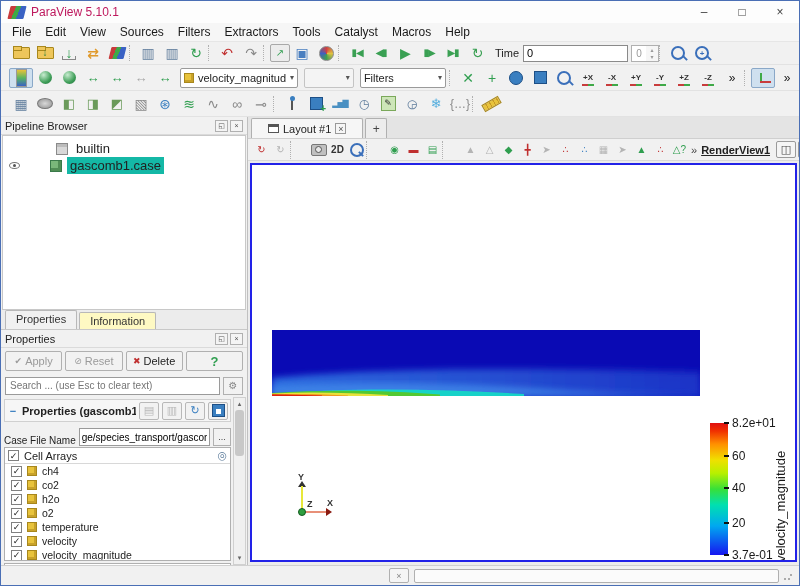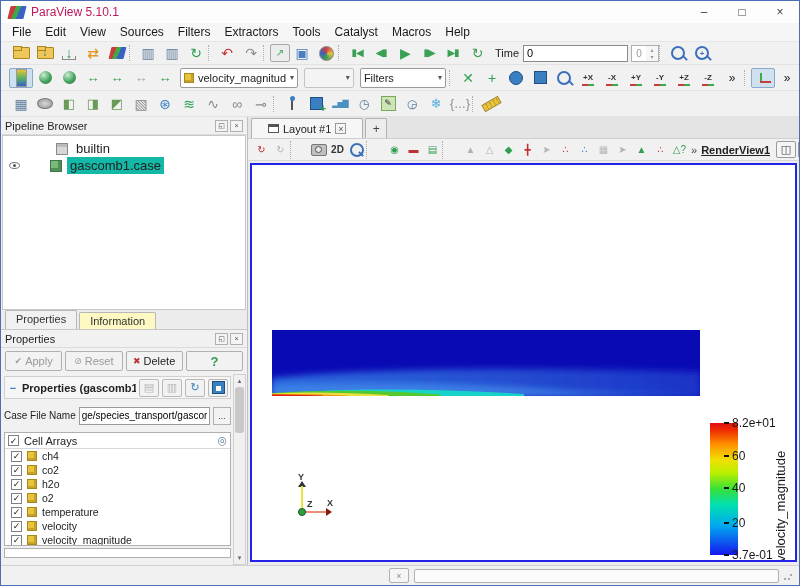--- a/index.html
+++ b/index.html
@@ -128,21 +128,21 @@
   .vs-btn { width:11px; height:12px; font-size:7px; color:#666; display:flex; align-items:center; justify-content:center; }
   .vs-thumb { width:9px; height:46px; background:#c8c8c8; border-radius:3px; }
   .vs-space { flex:1; }
 
   .section-hdr { height:23px; display:flex; align-items:center; gap:3px; border:1px solid #d0d0d0; background:#f6f6f6; padding:0 2px; }
   .collapse-ic { width:12px; height:12px; display:flex; align-items:center; justify-content:center; color:#3a7fc0; font-weight:700; font-size:11px; }
   .section-title { font-weight:700; font-size:11px; flex:1; white-space:nowrap; overflow:hidden; }
   .mini-btn { width:20px; height:18px; border:1px solid #b8b8b8; background:#f2f2f2; border-radius:2px; display:inline-flex; align-items:center; justify-content:center; position:relative; }
   .mini-btn .g { font-size:11px; }
 
-  .case-row { height:31px; display:flex; align-items:center; gap:3px; margin-top:1px; }
+  .case-row { height:23px; display:flex; align-items:flex-end; gap:3px; margin-top:1px; }
   .case-label { font-size:10px; color:#222; white-space:nowrap; }
   .case-input { flex:1; min-width:0; height:18px; border:1px solid #9a9a9a; background:#fff; font-size:10px; padding:0 2px; font-family:inherit; }
   .browse-btn { width:18px; height:18px; border:1px solid #b0b0b0; background:#f2f2f2; font-size:9px; color:#444; display:flex; align-items:center; justify-content:center; }
 
   .arrays-box { height:114px; border:1px solid #b0b0b0; background:#fff; overflow:hidden; margin-top:1px; }
   .ca-hdr { height:16px; display:flex; align-items:center; gap:5px; padding:0 3px; border-bottom:1px solid #d8d8d8; }
   .ca-hdr .ca-title { flex:1; font-size:11px; }
   .ca-hdr .radio { color:#5a7a9a; font-size:11px; }
   .cb { display:inline-flex; width:11px; height:11px; border:1px solid #808080; background:#fff; align-items:center; justify-content:center; font-size:9px; color:#222; flex:0 0 auto; }
   .ca-row { height:14px; display:flex; align-items:center; gap:5px; padding:0 3px 0 6px; }
@@ -160,21 +160,21 @@
   .view-toolbar { height:22px; flex:0 0 22px; display:flex; align-items:center; background:#f1f1f1; border-bottom:1px solid #d8d8d8; padding:0 4px; }
   .view-toolbar .ic { width:19px; height:18px; }
   .view-toolbar .ic .g { font-size:10px; }
   .overflow-g { font-size:11px; color:#444; margin:0 2px; }
   .view-name { font-size:11px; font-weight:700; text-decoration:underline; color:#222; margin:0 6px 0 2px; }
   .winbtns { display:flex; gap:2px; margin-left:auto; padding-right:3px; }
   .winbtn2 { width:20px; height:17px; border:1px solid #9a9a9a; background:#f5f5f5; border-radius:2px; display:flex; align-items:center; justify-content:center; font-size:11px; color:#444; }
 
   .rv { flex:1; margin:2px 2px 3px 2px; border:2px solid #2222e8; background:#fff; position:relative; overflow:hidden; }
   .flow { position:absolute; left:20px; top:165px; width:428px; height:66px; }
-  .colorbar { position:absolute; left:458px; top:258px; width:28px; height:132px; background:linear-gradient(to top,#1616f0 0%,#00a8f0 22%,#00e0b0 38%,#38e038 50%,#b8f000 62%,#f0e000 72%,#ff9000 84%,#f03000 94%,#e01010 100%); }
+  .colorbar { position:absolute; left:458px; top:258px; width:18px; height:132px; background:linear-gradient(to top,#1616f0 0%,#00a8f0 22%,#00e0b0 38%,#38e038 50%,#b8f000 62%,#f0e000 72%,#ff9000 84%,#f03000 94%,#e01010 100%); }
   .cb-tick { position:absolute; left:14px; display:flex; align-items:center; height:12px; white-space:nowrap; }
   .cb-tickline { width:5px; height:2px; background:#111; margin-right:3px; }
   .cb-ticklabel { font-size:12px; color:#1a1a1a; }
   .cb-title { position:absolute; left:521px; top:252px; height:145px; display:flex; align-items:center; writing-mode:vertical-rl; transform:rotate(180deg); font-size:13px; color:#1a1a1a; }
   .axes-widget { position:absolute; left:28px; top:312px; width:56px; height:50px; }
   .ax-y { position:absolute; left:21px; top:9px; width:2px; height:25px; background:#e8e83a; }
   .ax-yhead { position:absolute; left:18px; top:4px; width:0; height:0; border-left:4px solid transparent; border-right:4px solid transparent; border-bottom:6px solid #333; }
   .ax-x { position:absolute; left:23px; top:34px; width:24px; height:2px; background:#e89078; }
   .ax-xhead { position:absolute; left:46px; top:31px; width:0; height:0; border-top:4px solid transparent; border-bottom:4px solid transparent; border-left:6px solid #8a1a10; }
   .ax-origin { position:absolute; left:18px; top:31px; width:8px; height:8px; border-radius:50%; background:#2f9e3f; border:1px solid #145a20; }
@@ -502,20 +502,24 @@
           </span>
         <span class="pbtn enabled">
             <span class="bic red-x">✖</span>
             <span>Delete</span>
           </span>
         <span class="pbtn">
             <span class="q">?</span>
           </span>
       </div>
 
+      <div class="search-row">
+        <input class="search-input" placeholder="Search ... (use Esc to clear text)" style="">
+        <span class="gearbtn">⚙</span>
+      </div>
 
       <div class="props-body">
         <div class="section-hdr">
           <span class="collapse-ic">−</span>
           <span class="section-title">Properties (gascomb1.</span>
           <span class="mini-btn">
               <span class="g gray" style="color:#b8b8b8">▤</span>
             </span>
           <span class="mini-btn">
               <span class="g" style="color:#b8b8b8">▥</span>

